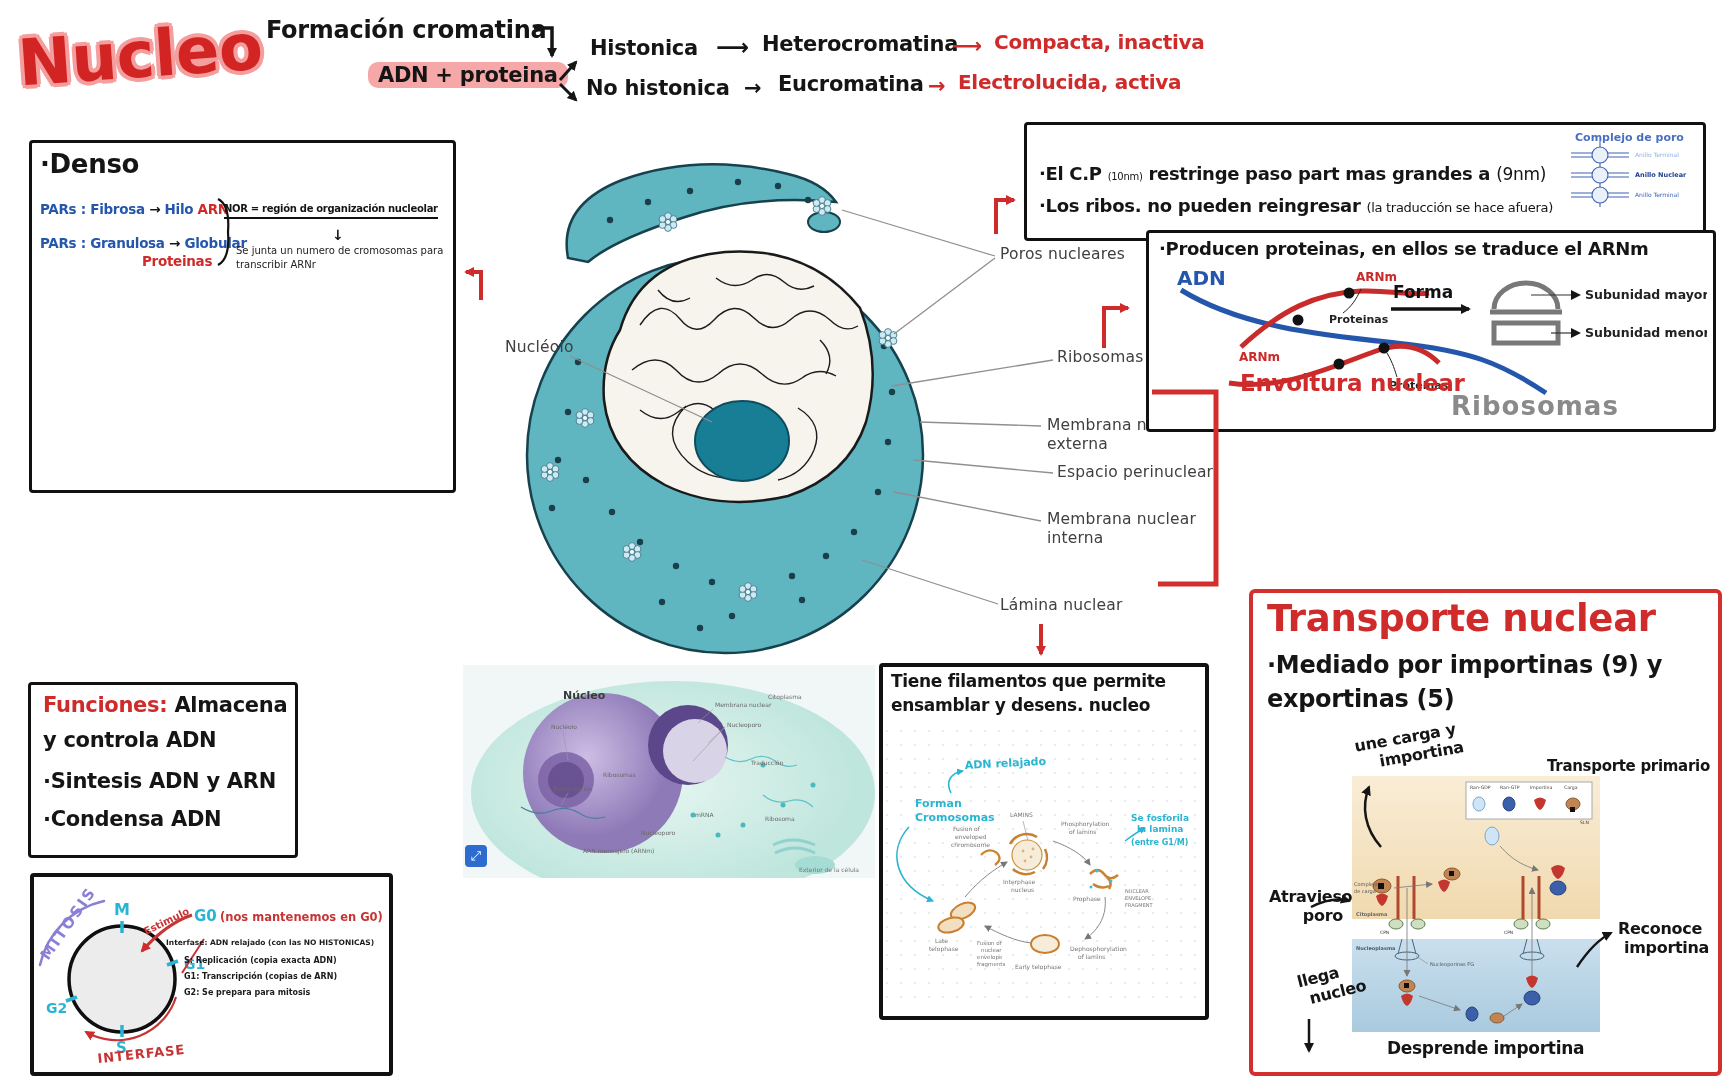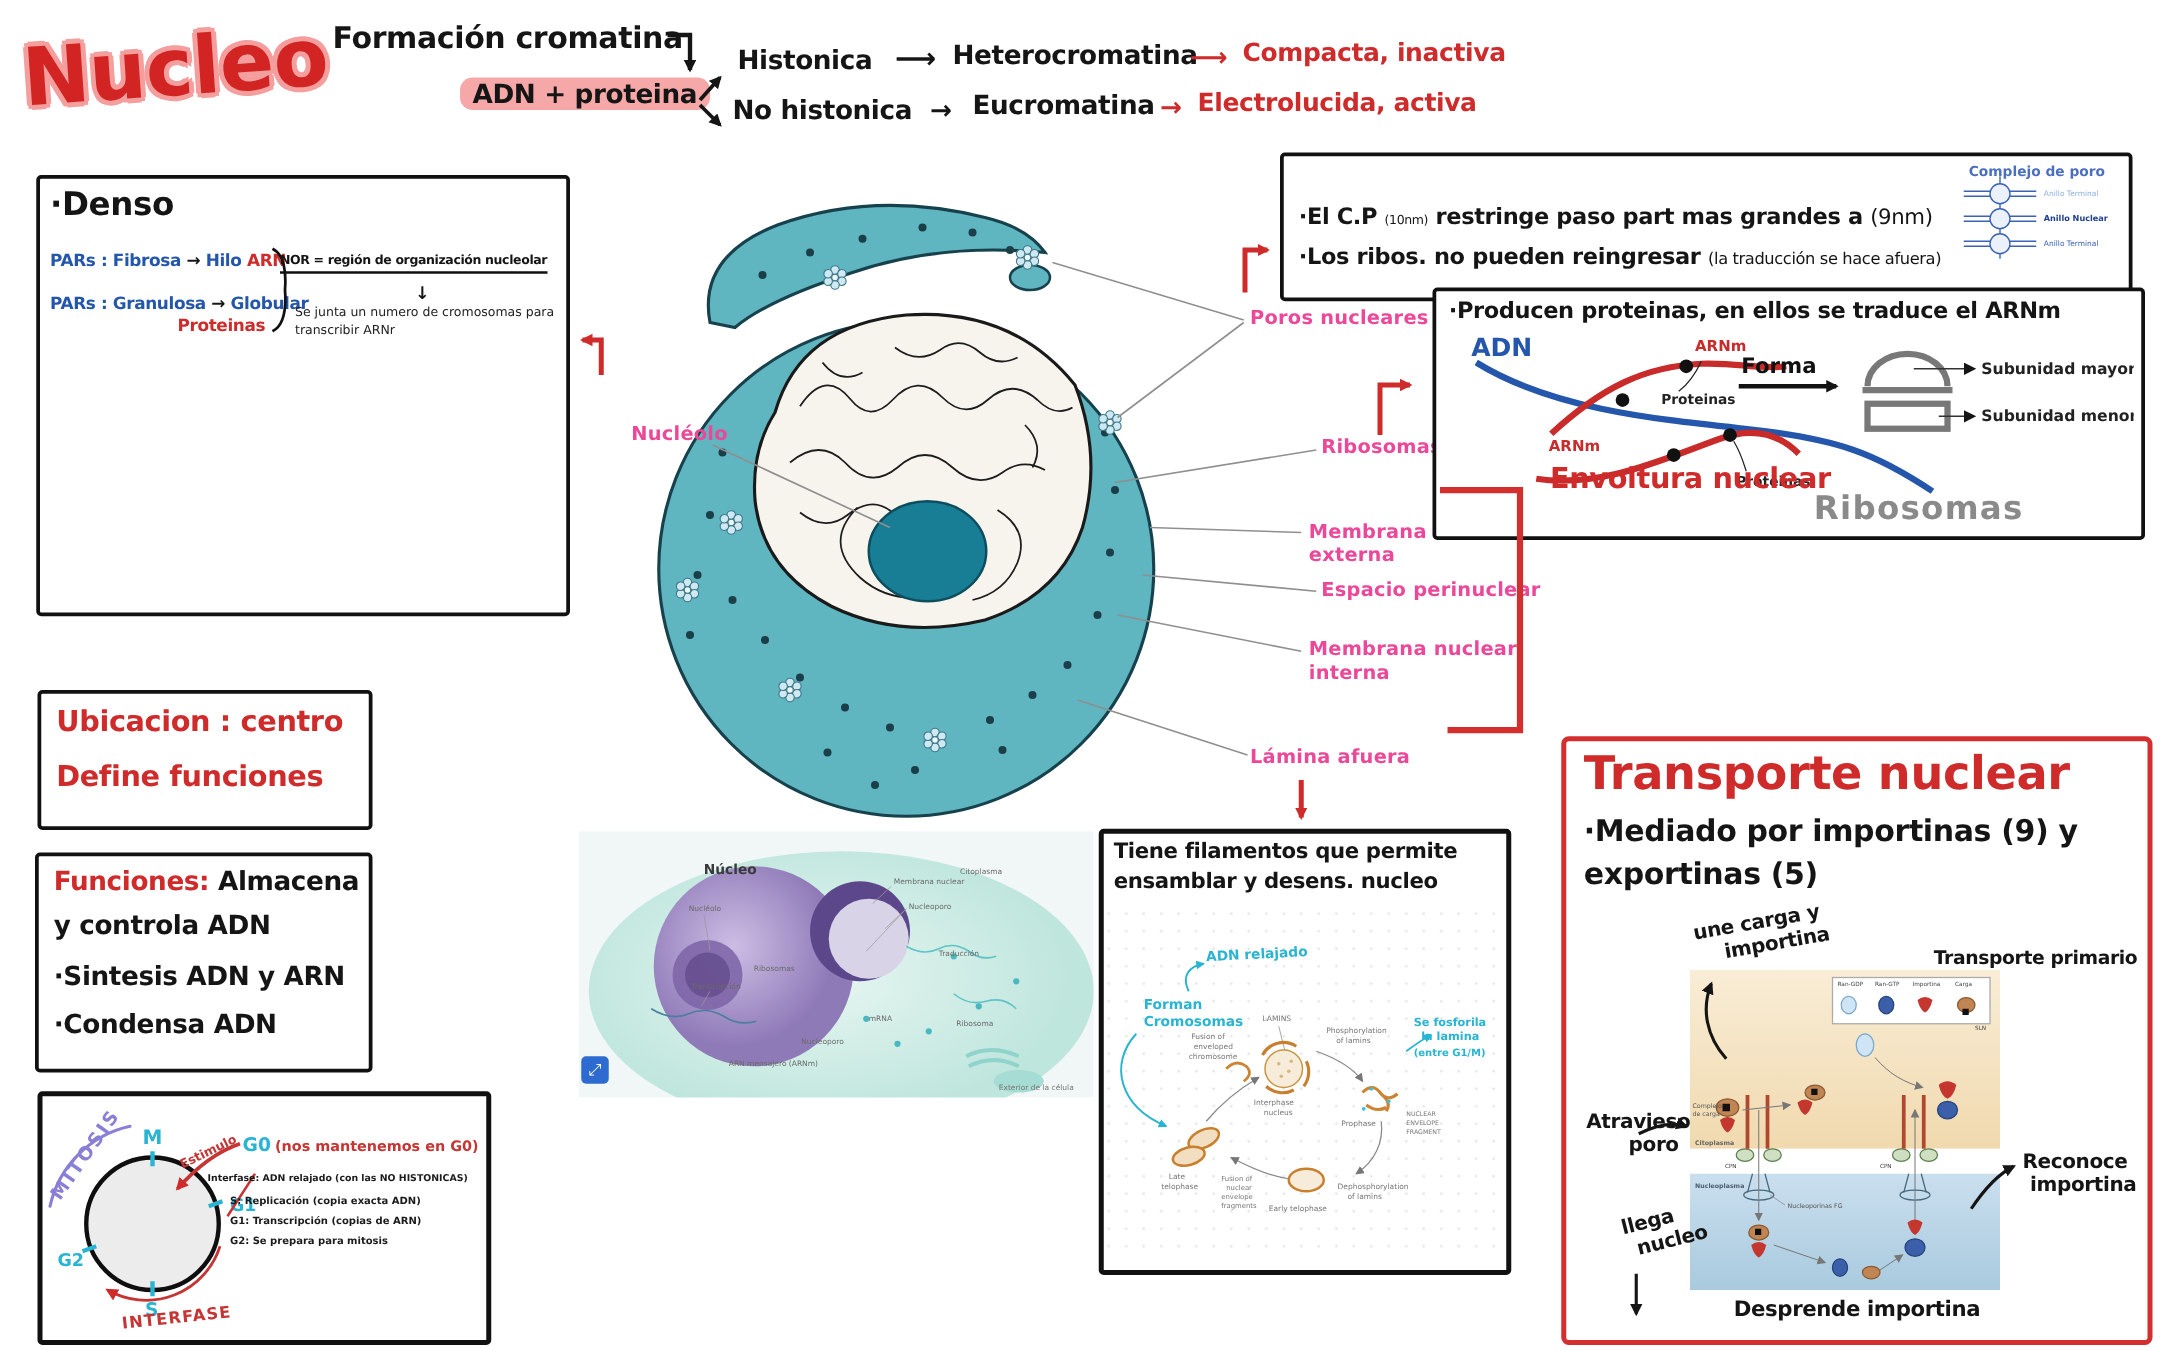--- a/index.html
+++ b/index.html
@@ -4,21 +4,21 @@
 <style>
   html,body{margin:0;padding:0;background:#fff;}
   #canvas{position:relative;width:1728px;height:1080px;background:#fff;overflow:hidden;
           font-family:"DejaVu Sans",sans-serif;}
   .abs{position:absolute;}
   .hw{font-weight:700;color:#151515;letter-spacing:-0.3px;white-space:nowrap;}
   .thin{font-weight:500;}
   .red{color:#cf2b2b;} .blue{color:#2456ac;}
   .box{position:absolute;border:3.5px solid #111;border-radius:4px;background:#fff;}
   .redbox{position:absolute;border:4px solid #d42f2f;border-radius:6px;background:#fff;}
-  .glabel{position:absolute;color:#ec4899;font-size:15.5px;letter-spacing:.2px;white-space:nowrap;font-weight:700;line-height:19px;}
+  .glabel{position:absolute;color:#404040;font-size:15.5px;letter-spacing:.2px;white-space:nowrap;font-weight:400;line-height:19px;}
   .hl{background:#f6a7a7;border-radius:10px;padding:1px 10px;}
   svg text{font-family:"DejaVu Sans",sans-serif;}
   .title-halo{color:#d32424;
     text-shadow:4px 0 0 #f49e9e,-4px 0 0 #f49e9e,0 4px 0 #f49e9e,0 -4px 0 #f49e9e,
                 3px 3px 0 #f49e9e,-3px 3px 0 #f49e9e,3px -3px 0 #f49e9e,-3px -3px 0 #f49e9e;}
 </style>
 </head>
 <body>
 
 <div id="canvas">
@@ -169,21 +169,21 @@
   <div class="glabel" style="left:1057px;top:348px">Ribosomas</div>
   <div class="glabel" style="left:1047px;top:416px">
     <span>Membrana nuclear</span><br>
     <span>externa</span>
   </div>
   <div class="glabel" style="left:1057px;top:463px">Espacio perinuclear</div>
   <div class="glabel" style="left:1047px;top:510px">
     <span>Membrana nuclear</span><br>
     <span>interna</span>
   </div>
-  <div class="glabel" style="left:1000px;top:596px">Lámina afuera</div>
+  <div class="glabel" style="left:1000px;top:596px">Lámina nuclear</div>
   <svg class="abs" style="left:1028px;top:620px" width="26" height="46">
     <line x1="13" y1="4" x2="13" y2="34" stroke="#cf2b2b" stroke-width="4" marker-end="url(#ah-red)"></line>
   </svg>
 
   <svg class="abs" style="left:988px;top:188px" width="36" height="52">
     <path d="M8,46 L8,12 L26,12" fill="none" stroke="#cf2b2b" stroke-width="4" marker-end="url(#ah-red)"></path>
   </svg>
   <div class="box" style="left:1024px;top:122px;width:676px;height:113px">
     <div class="abs hw" style="left:12px;top:38px;font-size:18px">
       <span>·El C.P</span>
@@ -246,24 +246,20 @@
       <text x="434" y="72" font-size="12.5" font-weight="600" fill="#222">Subunidad menor 40s</text>
       <text x="300" y="150" font-size="26" font-weight="700" fill="#8a8a8a" letter-spacing="1">Ribosomas</text>
     </svg>
   </div>
 
   <svg class="abs" style="left:1150px;top:386px" width="76" height="206">
     <path d="M2,6 L66,6 L66,198 L8,198" fill="none" stroke="#d42f2f" stroke-width="5"></path>
   </svg>
   <div class="abs hw red" style="left:1240px;top:370px;font-size:23px">Envoltura nuclear</div>
 
-  <div class="box" style="left:30px;top:552px;width:262px;height:106px;border-width:3px">
-    <div class="abs hw red" style="left:12px;top:10px;font-size:23px">Ubicacion : centro</div>
-    <div class="abs hw red" style="left:12px;top:54px;font-size:23px">Define funciones</div>
-  </div>
   <div class="box" style="left:28px;top:682px;width:264px;height:170px;border-width:3px">
     <div class="abs hw" style="left:12px;top:8px;font-size:21px">
       <span class="red">Funciones:</span>
       <span>Almacena</span>
     </div>
     <div class="abs hw" style="left:12px;top:43px;font-size:21px">y controla ADN</div>
     <div class="abs hw" style="left:12px;top:84px;font-size:21px">·Sintesis ADN y ARN</div>
     <div class="abs hw" style="left:12px;top:122px;font-size:21px">·Condensa ADN</div>
   </div>
 

